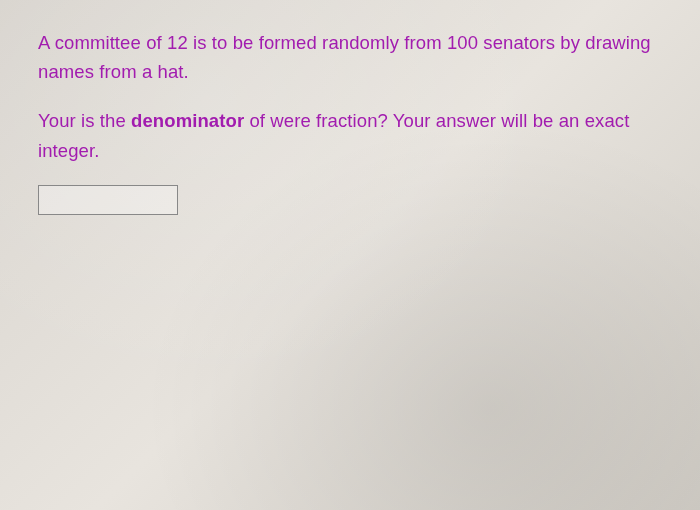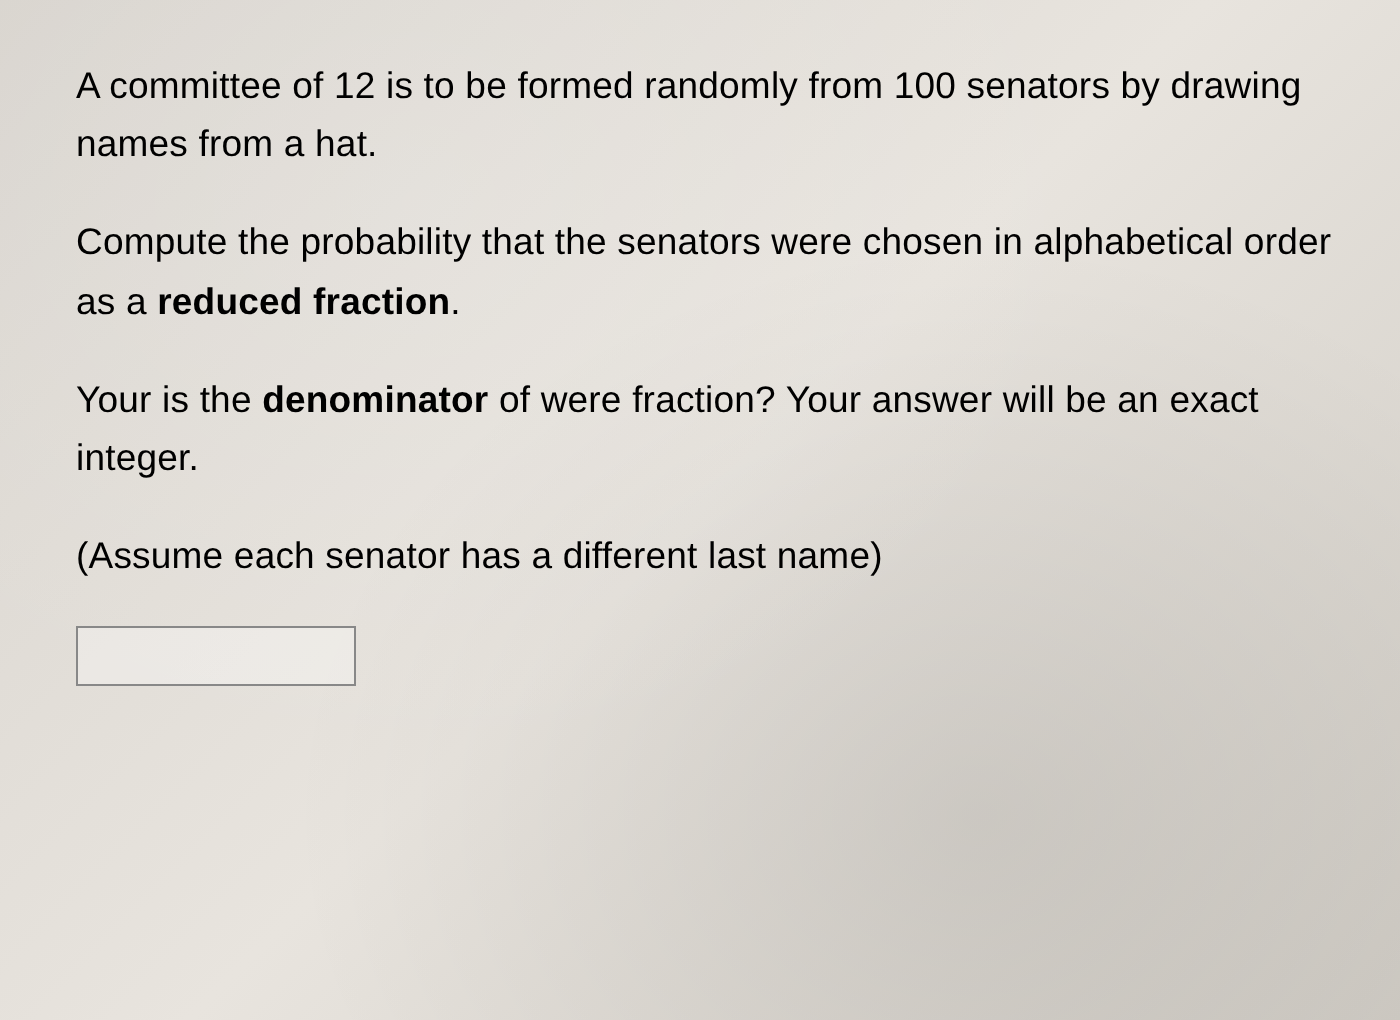--- a/index.html
+++ b/index.html
@@ -29,21 +29,21 @@
       pointer-events: none;
     }
     .content {
       position: relative;
       z-index: 1;
     }
     p {
       font-size: 18.5px;
       line-height: 1.58;
       margin-bottom: 20px;
-      color: #000000;
+      color: #a21caf;
       letter-spacing: 0.1px;
     }
     .bold {
       font-weight: 600;
     }
     .underline {
       text-underline-offset: 3px;
     }
     .answer-box {
       width: 140px;
@@ -53,26 +53,22 @@
       margin-top: 6px;
     }
   </style>
 </head>
 <body>
 
 <div class="content">
 
   <p>A committee of 12 is to be formed randomly from 100 senators by drawing names from a hat.</p>
 
-  <p>
-    <span>Compute the probability that the senators were chosen in alphabetical order as a </span><span class="bold">reduced fraction</span><span>.</span>
-  </p>
 
   <p>
     <span>Your is the </span><span class="bold">denominator</span><span> of were fraction? Your answer will be an </span><span class="underline">exact</span> <span class="underline">integer.</span>
   </p>
 
-  <p>(Assume each senator has a different last name)</p>
 
 
   <div class="answer-box"></div>
 
 </div>
 
 </body></html>

